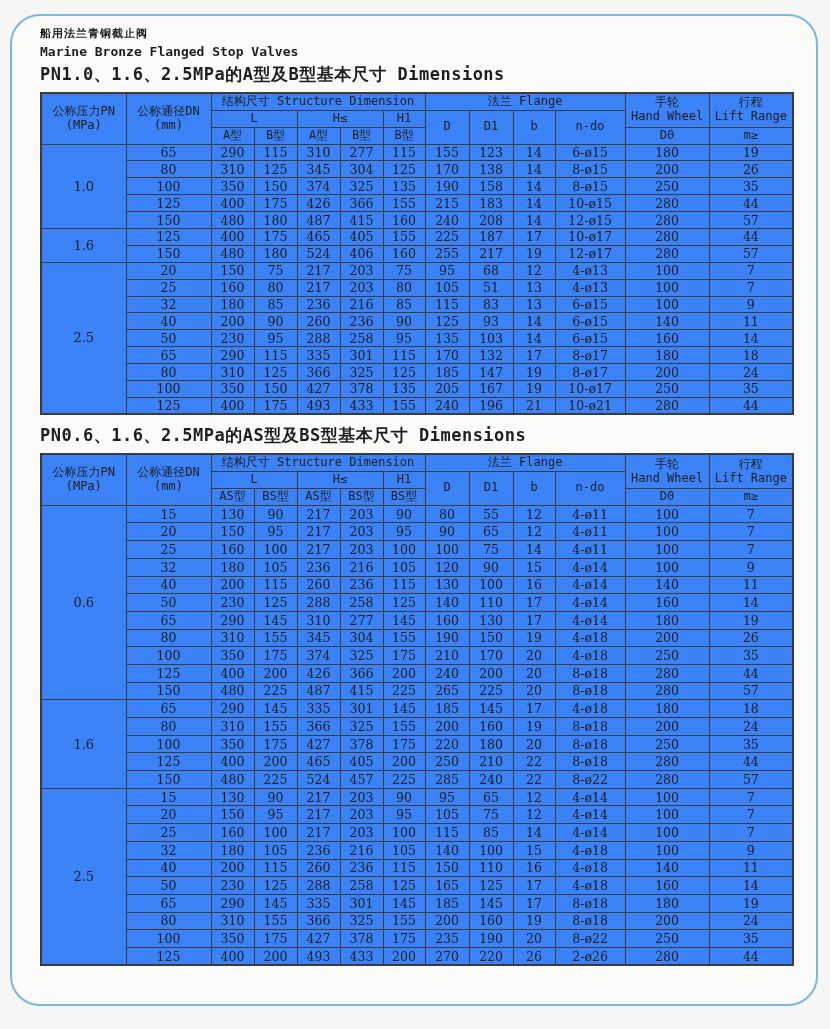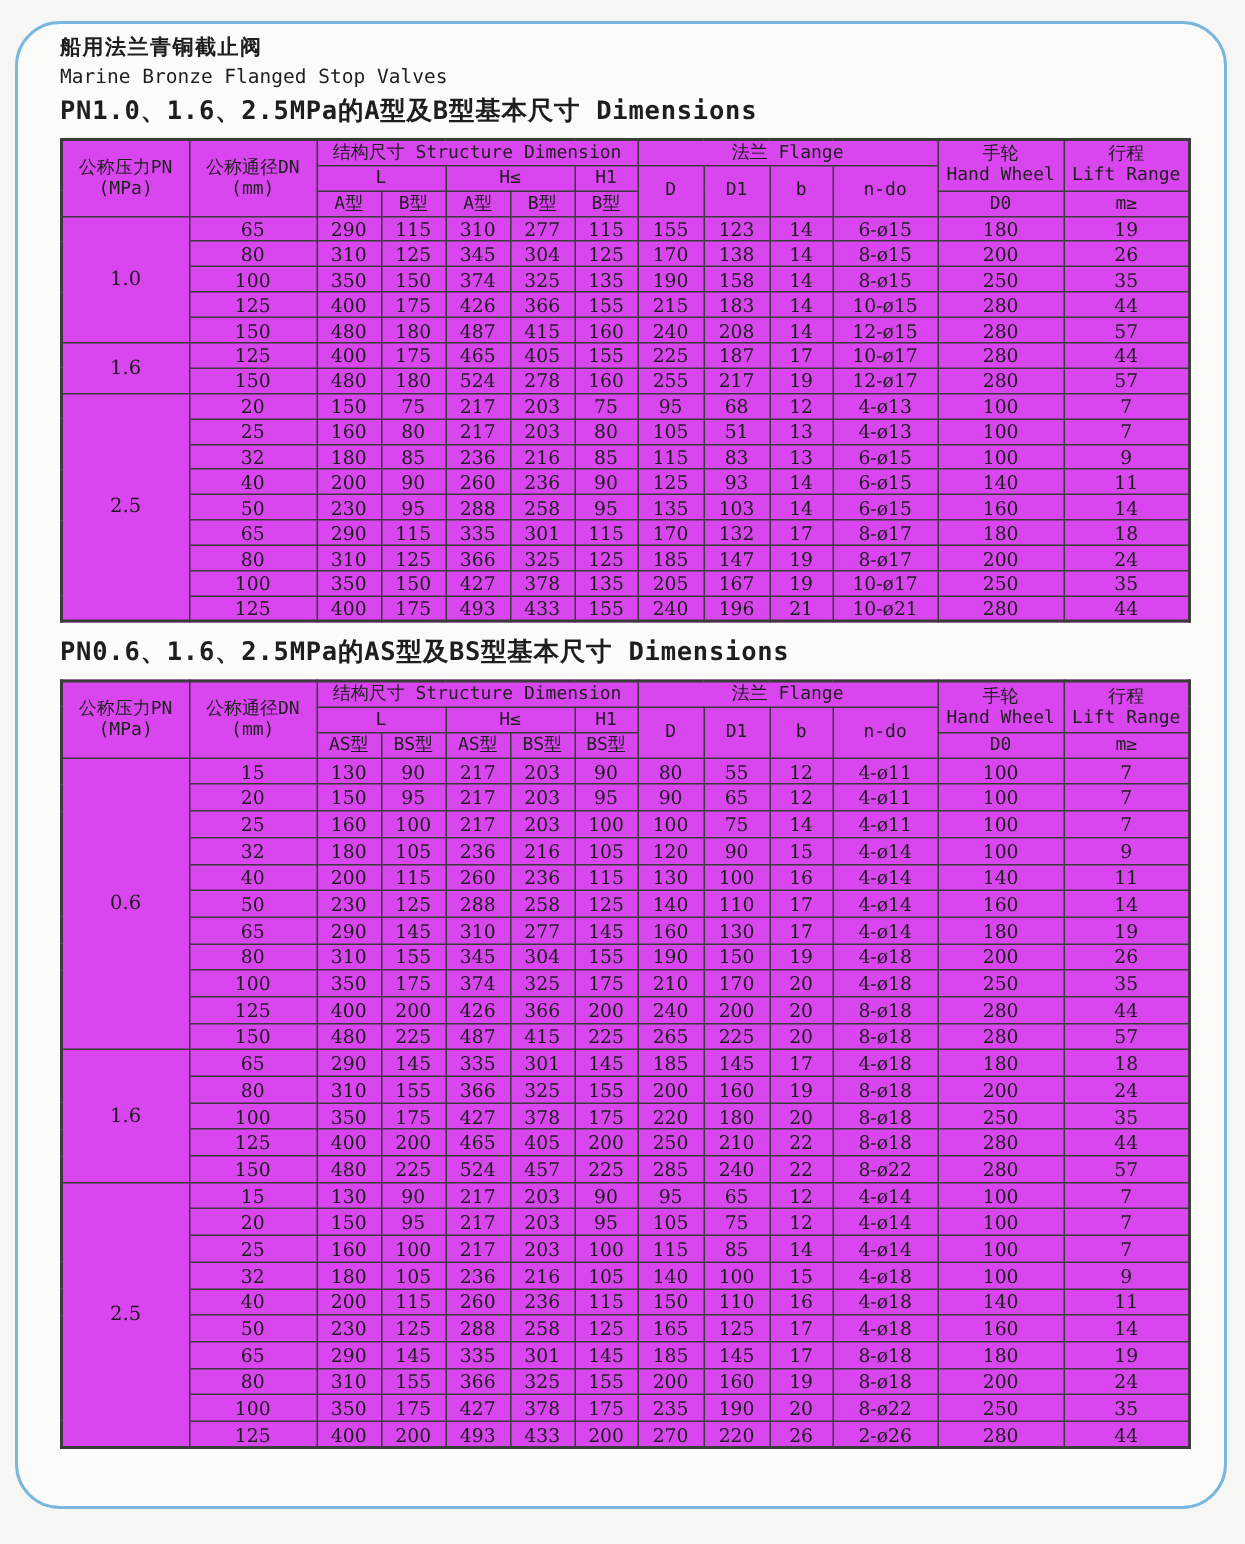--- a/index.html
+++ b/index.html
@@ -15,39 +15,39 @@
     position:absolute; left:10px; top:14px;
     width:808px; height:992px;
     border:2px solid #79b7dc;
     border-radius:30px;
     background:#fbfbf9;
   }
   .content { padding:8px 26px 0 28px; }
 
   
   .doc-header { display:flex; justify-content:space-between; align-items:flex-start; }
-  .title-zh { font-size:14px; font-weight:bold; letter-spacing:1px; line-height:19px;
-              font-family:Liberation Mono, monospace; }
-  .title-en { font-size:13px; font-weight:normal; line-height:17px;
+  .title-zh { font-size:11px; font-weight:bold; letter-spacing:1px; line-height:19px;
+              font-family:Liberation Sans, sans-serif; }
+  .title-en { font-size:13px; font-weight:bold; line-height:17px;
               font-family:"DejaVu Sans Mono","Liberation Mono",monospace; }
   .standard { display:flex; align-items:center; margin-top:4px; margin-right:2px; }
   .std-zh { font-size:13px; white-space:pre; line-height:17px; }
   .std-en { font-size:13px; letter-spacing:1.5px; line-height:17px;
             font-family:"DejaVu Sans Mono","Liberation Mono",monospace; }
   .std-value { font-size:15px; font-weight:bold; margin-left:8px;
                font-family:"DejaVu Sans Mono","Liberation Mono",monospace; }
 
   .section-title { font-size:17px; font-weight:bold; line-height:23px; margin-top:3px;
                    letter-spacing:0.5px;
                    font-family:"DejaVu Sans Mono","DejaVu Sans",monospace; }
   .section-title.second { margin-top:9px; }
 
   
   table.dims { border-collapse:collapse; table-layout:fixed; width:752px;
-               margin-top:6px; background:#d946ef; border:2px solid #3b3b3b; }
+               margin-top:6px; background:#3b82f6; border:2px solid #3b3b3b; }
   .dims th, .dims td { border:1px solid #3b3b3b; text-align:center; padding:0;
                        overflow:hidden; white-space:nowrap; vertical-align:middle; }
   .dims thead th { font-weight:normal; font-size:12px; height:17px; line-height:1.15;
                    font-family:"DejaVu Sans Mono","DejaVu Sans",sans-serif; }
   .dims thead th .stack { display:block; }
   .dims tbody td { font-family:"DejaVu Serif","Liberation Serif",serif;
                    font-size:12.5px; color:#1c1c1c; }
   .t1 tbody td { height:16.9px; }
   .t2 tbody td { height:17.7px; }
   .dims tbody td.pn { font-size:13px;margin-left:16px; }
@@ -208,21 +208,21 @@
             <td>17</td>
             <td>10-ø17</td>
             <td>280</td>
             <td>44</td>
           </tr>
           <tr>
             <td>150</td>
             <td>480</td>
             <td>180</td>
             <td>524</td>
-            <td>278</td>
+            <td>406</td>
             <td>160</td>
             <td>255</td>
             <td>217</td>
             <td>19</td>
             <td>12-ø17</td>
             <td>280</td>
             <td>57</td>
           </tr>
           <tr>
             <td rowspan="9" class="pn">2.5</td>

